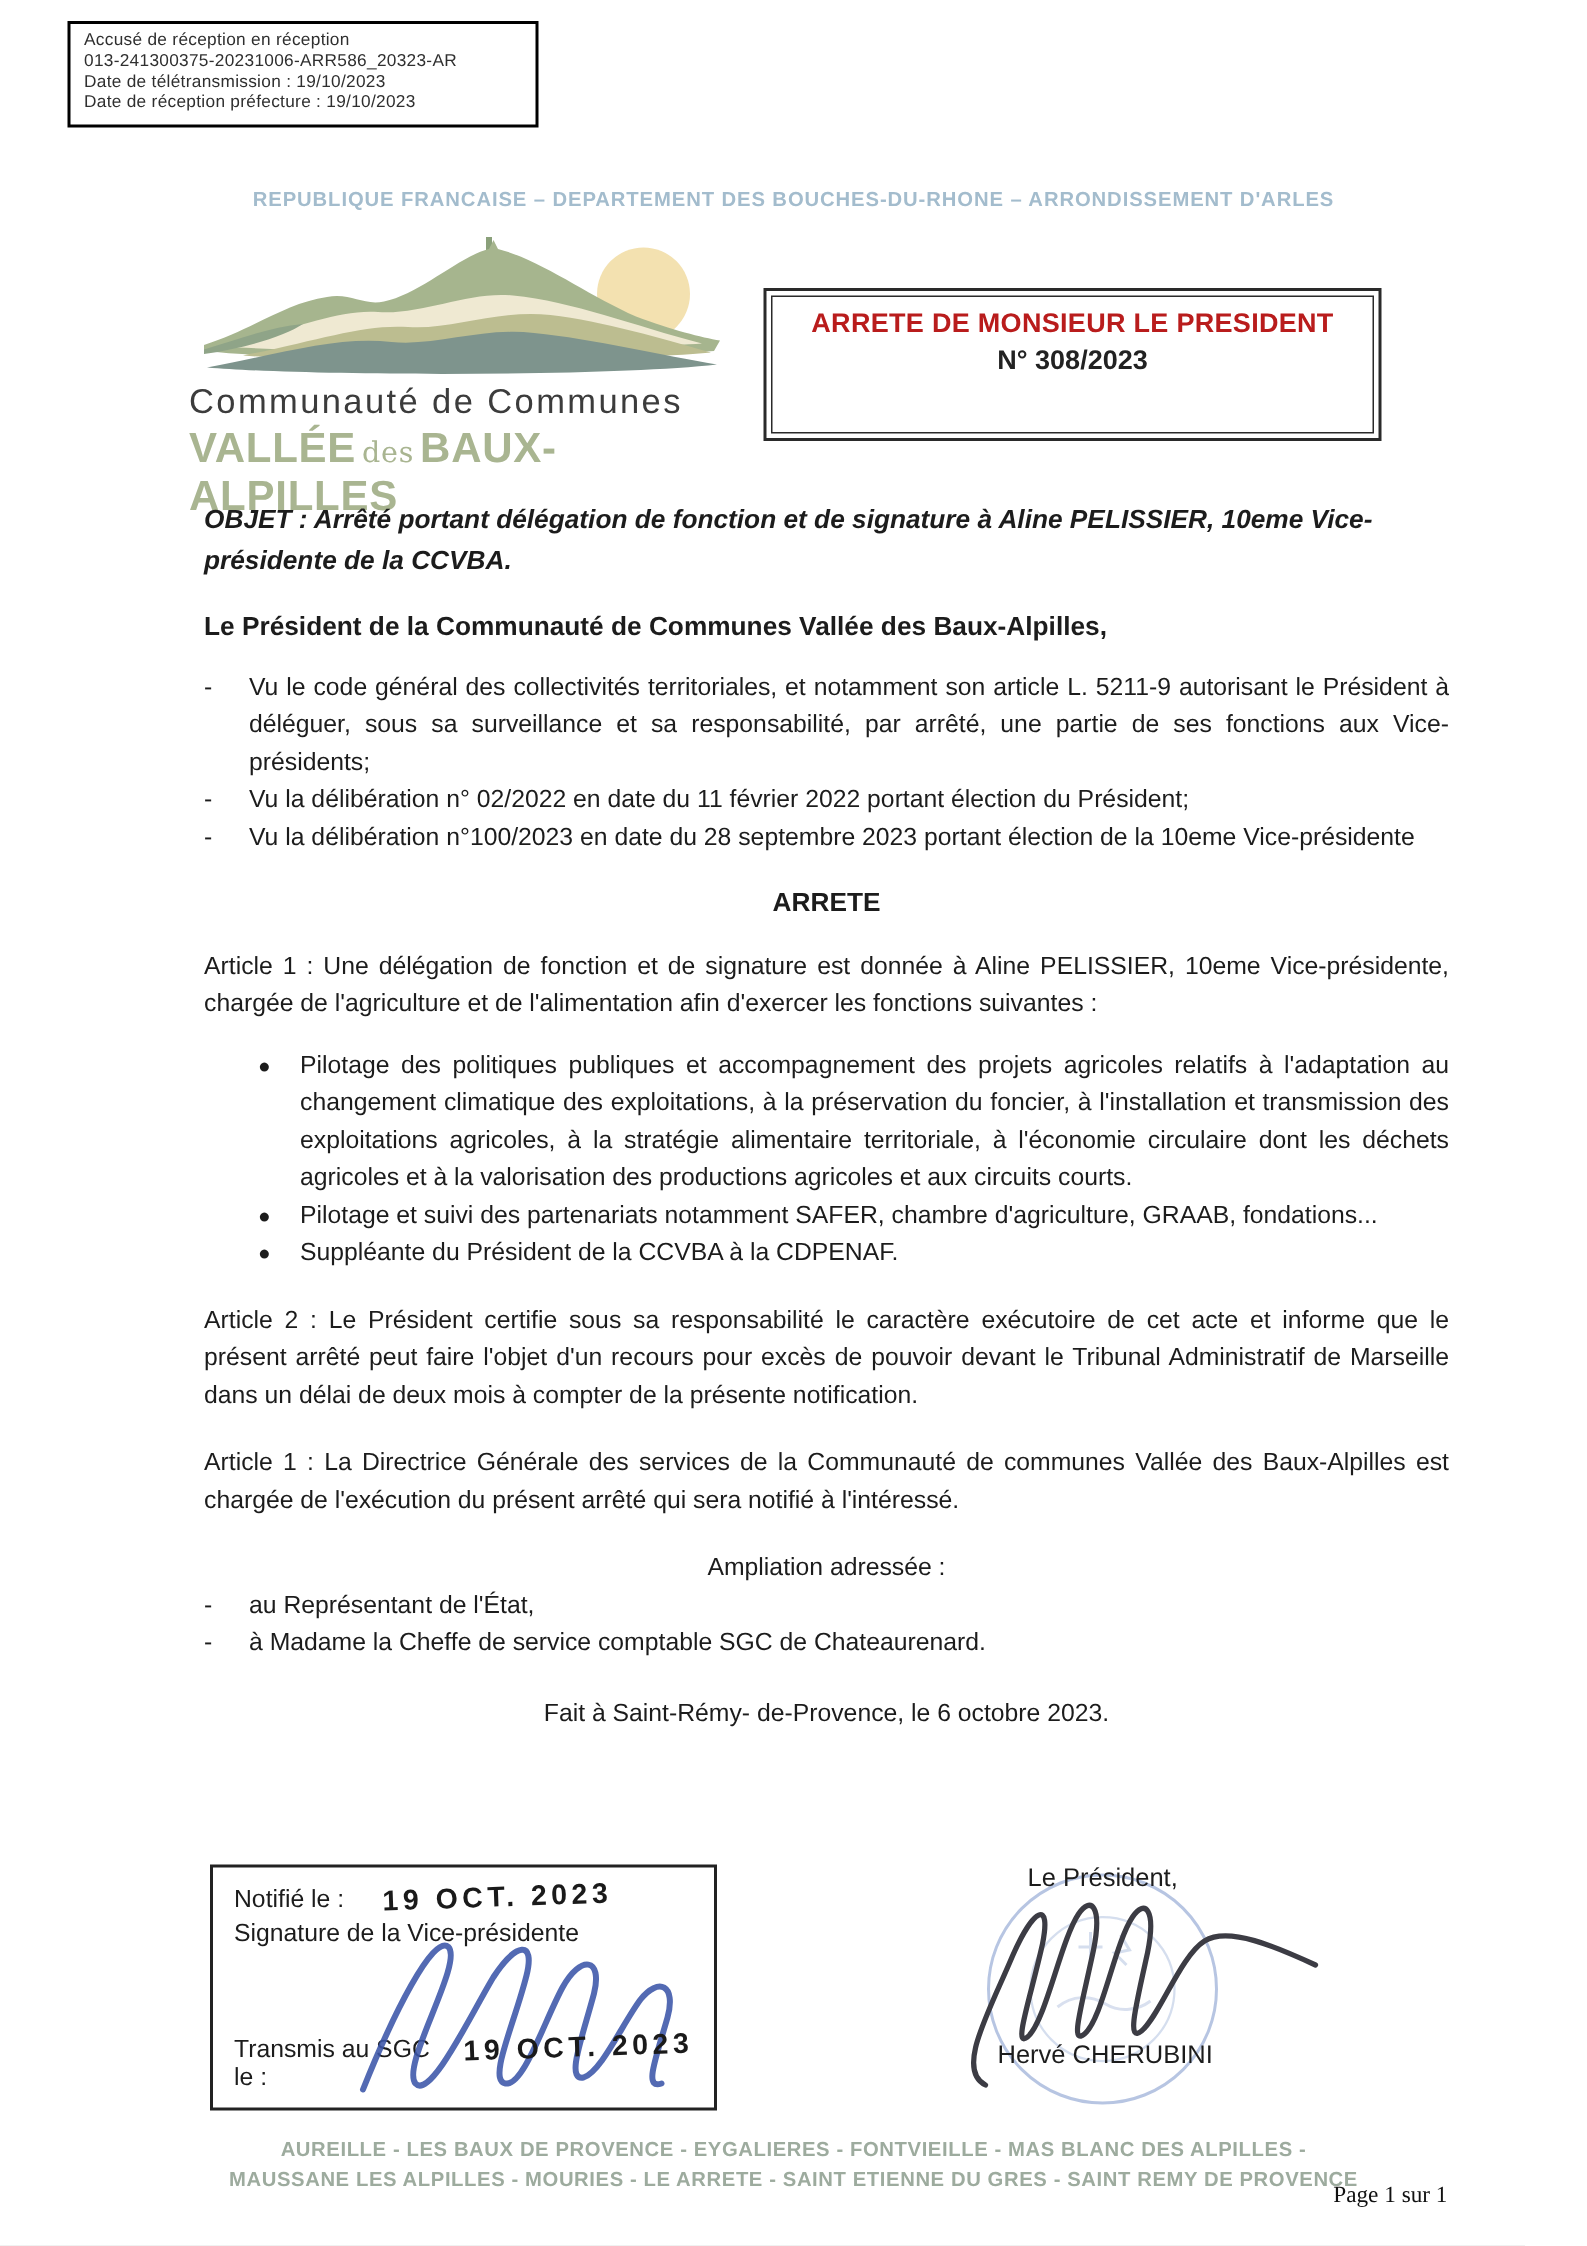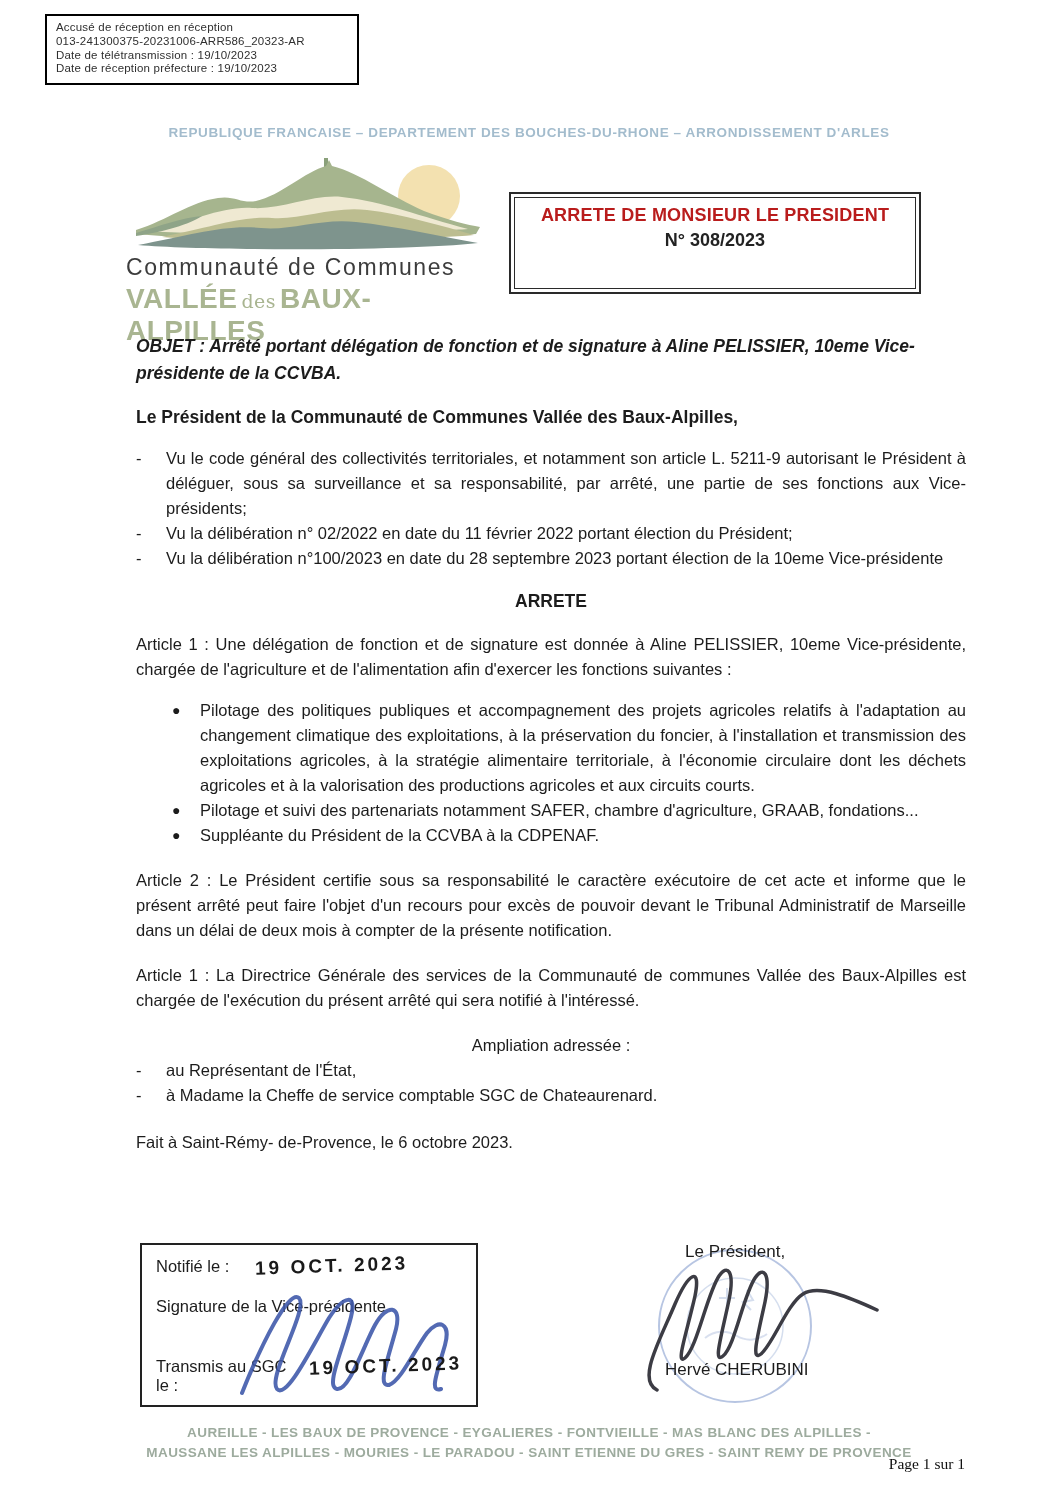--- a/index.html
+++ b/index.html
@@ -47,33 +47,33 @@
   .dash-item .dash-text{flex:1;text-align:justify;}
   .arrete-heading{text-align:center;font-weight:bold;font-size:17.5px;margin:0 0 18px 0 !important;}
   .article{text-align:justify;margin:0 0 16px 0 !important;}
   .article2,.article3{margin:0 0 20px 0 !important;}
   .fn-list{margin:0 0 20px 0;padding-left:36px;}
   .fn-item{display:flex;}
   .fn-item .bullet{width:28px;flex:0 0 28px;font-size:14px;}
   .fn-item .fn-text{flex:1;text-align:justify;}
   .amp-heading{margin:0 !important;text-align:center;}
   .amp-list{margin:0 0 22px 0;}
-  .dateline{text-align:left;margin:0 !important;}
+  .dateline{text-align:center;margin:0 !important;}
   
   .notify-box{
     position:absolute;left:140px;top:1243px;width:338px;height:164px;
     border:2px solid #222;box-sizing:border-box;padding:10px 14px;
     display:flex;flex-direction:column;
   }
   .notify-row{display:flex;align-items:baseline;font-size:16.5px;}
   .stamp-date{
     font-weight:bold;font-size:19px;letter-spacing:3px;color:#1a1a1a;
     transform:rotate(-2deg);white-space:nowrap;margin-left:26px;
   }
-  .notify-sig-label{font-size:16.5px;margin-top:20px;}
+  .notify-sig-label{font-size:16.5px;margin-top:3px;}
   .notify-spacer{flex:1;}
   .blue-signature{position:absolute;left:55px;top:28px;pointer-events:none;}
   .notify-bottom{display:flex;align-items:baseline;font-size:16.5px;}
   .notify-bottom .stamp-date{margin-left:14px;}
   
   .president-block{position:absolute;left:615px;top:1238px;width:370px;height:170px;}
   .president-title{position:absolute;left:70px;top:4px;font-size:17px;z-index:2;}
   .president-sig-svg{position:absolute;left:0;top:0;}
   .president-name{position:absolute;left:50px;top:122px;font-size:17px;z-index:2;}
   
@@ -200,17 +200,17 @@
       <circle cx="120" cy="88" r="48" stroke="#b3c2e0" stroke-width="1.5" fill="none" opacity="0.55"></circle>
       <path d="M112,50 l0,22 M104,60 l16,0 M132,52 l6,10 -10,2 8,8" stroke="#b3c2e0" stroke-width="2" fill="none" opacity="0.55"></path>
       <path d="M90,100 C100,92 112,92 122,98 C132,104 144,102 152,96" stroke="#b3c2e0" stroke-width="2" fill="none" opacity="0.5"></path>
       <path d="M42,152 C22,142 44,104 60,66 C74,34 86,28 80,58 C72,94 60,128 70,120 C82,110 92,56 104,38 C112,26 120,32 114,62 C106,100 98,126 108,118 C120,108 128,58 140,40 C148,28 156,34 150,64 C142,100 136,124 146,116 C158,106 172,66 188,56 C204,46 236,60 262,72" stroke="#3c3c44" stroke-width="3.5" fill="none" stroke-linecap="round"></path>
     </svg>
     <div class="president-name">Hervé CHERUBINI</div>
   </div>
 
   <div class="footer">
     <div>AUREILLE - LES BAUX DE PROVENCE - EYGALIERES - FONTVIEILLE - MAS BLANC DES ALPILLES -</div>
-    <div>MAUSSANE LES ALPILLES - MOURIES - LE PARADOU - SAINT ETIENNE DU GRES - SAINT REMY DE PROVENCE</div>
+    <div>MAUSSANE LES ALPILLES - MOURIES - LE ARRETE - SAINT ETIENNE DU GRES - SAINT REMY DE PROVENCE</div>
   </div>
   <div class="page-num">Page 1 sur 1</div>
 
 </div>
 
 </body></html>

